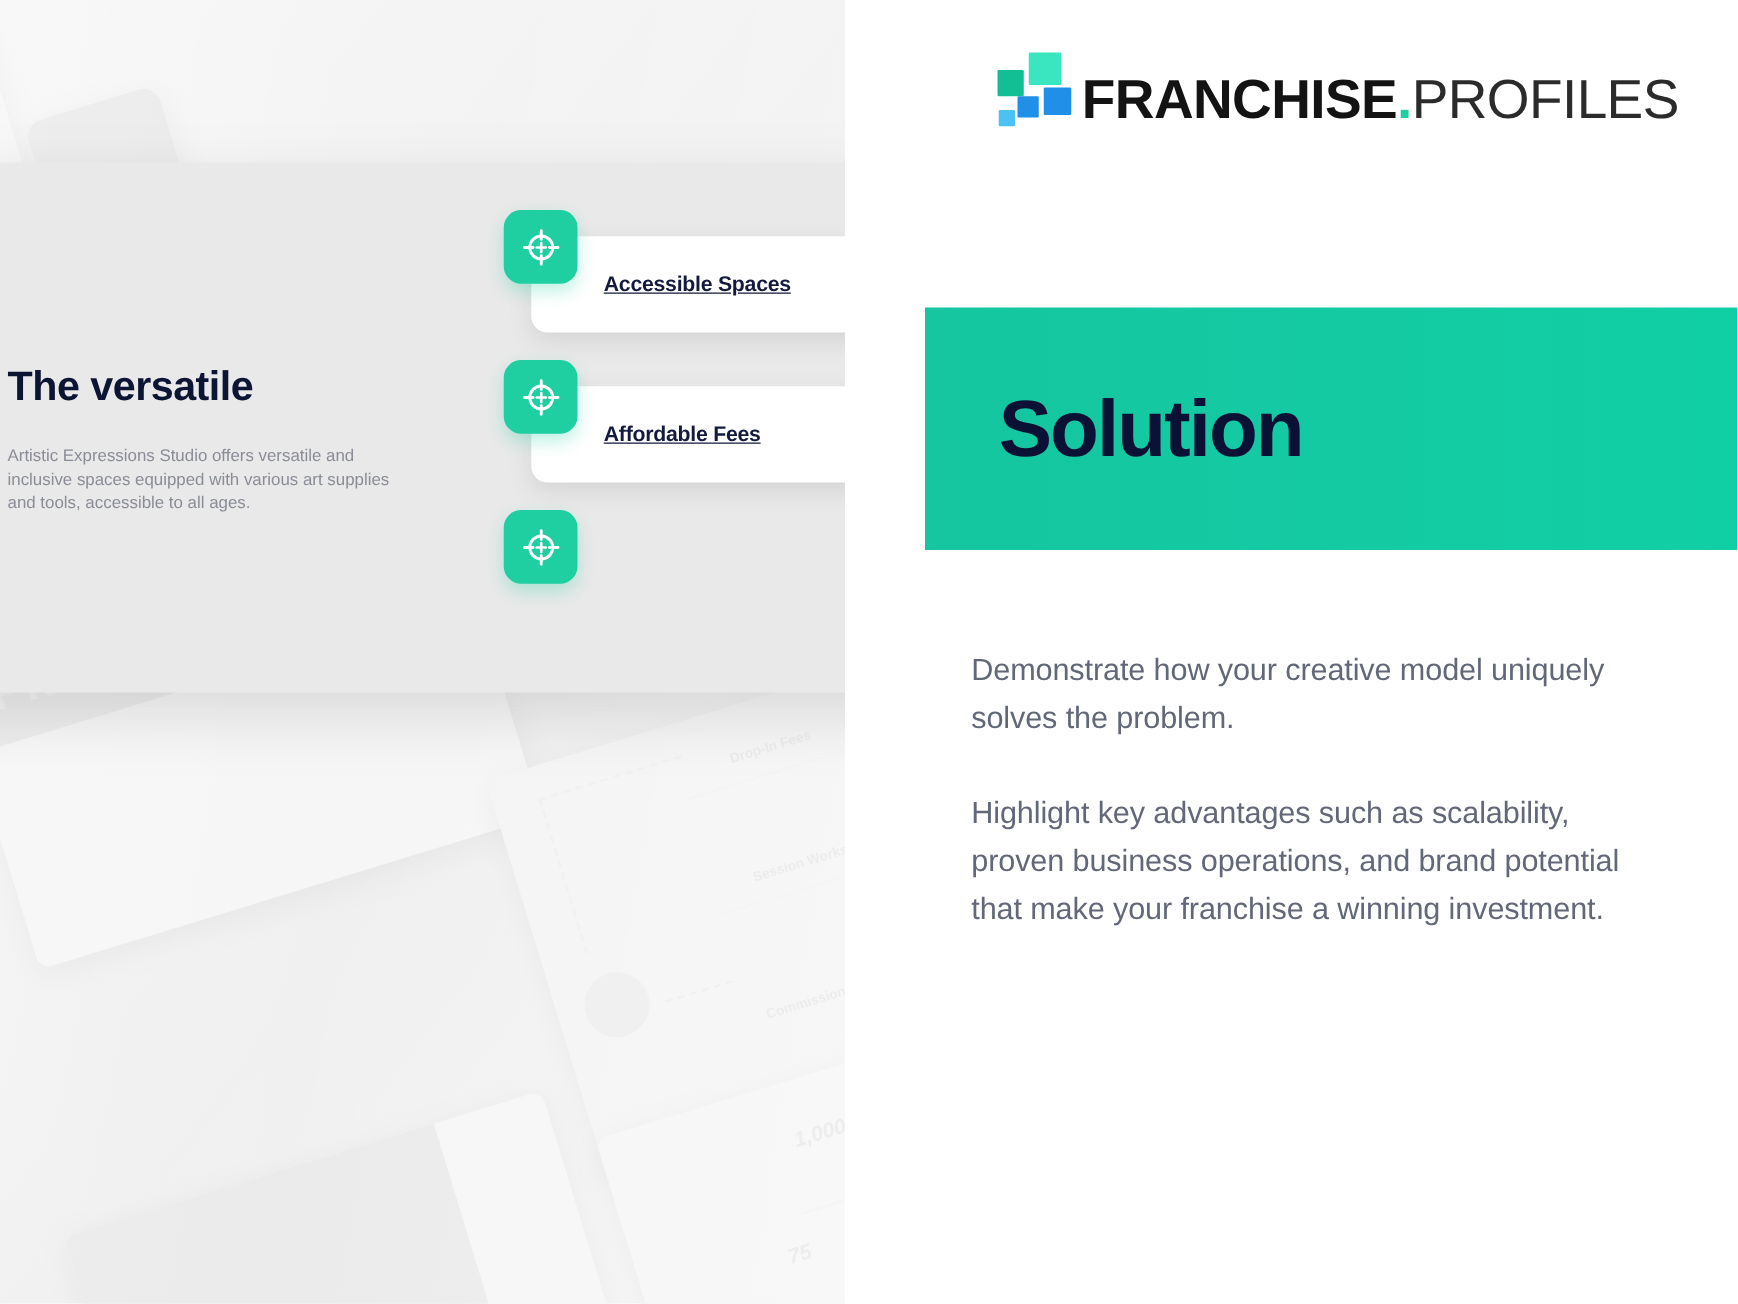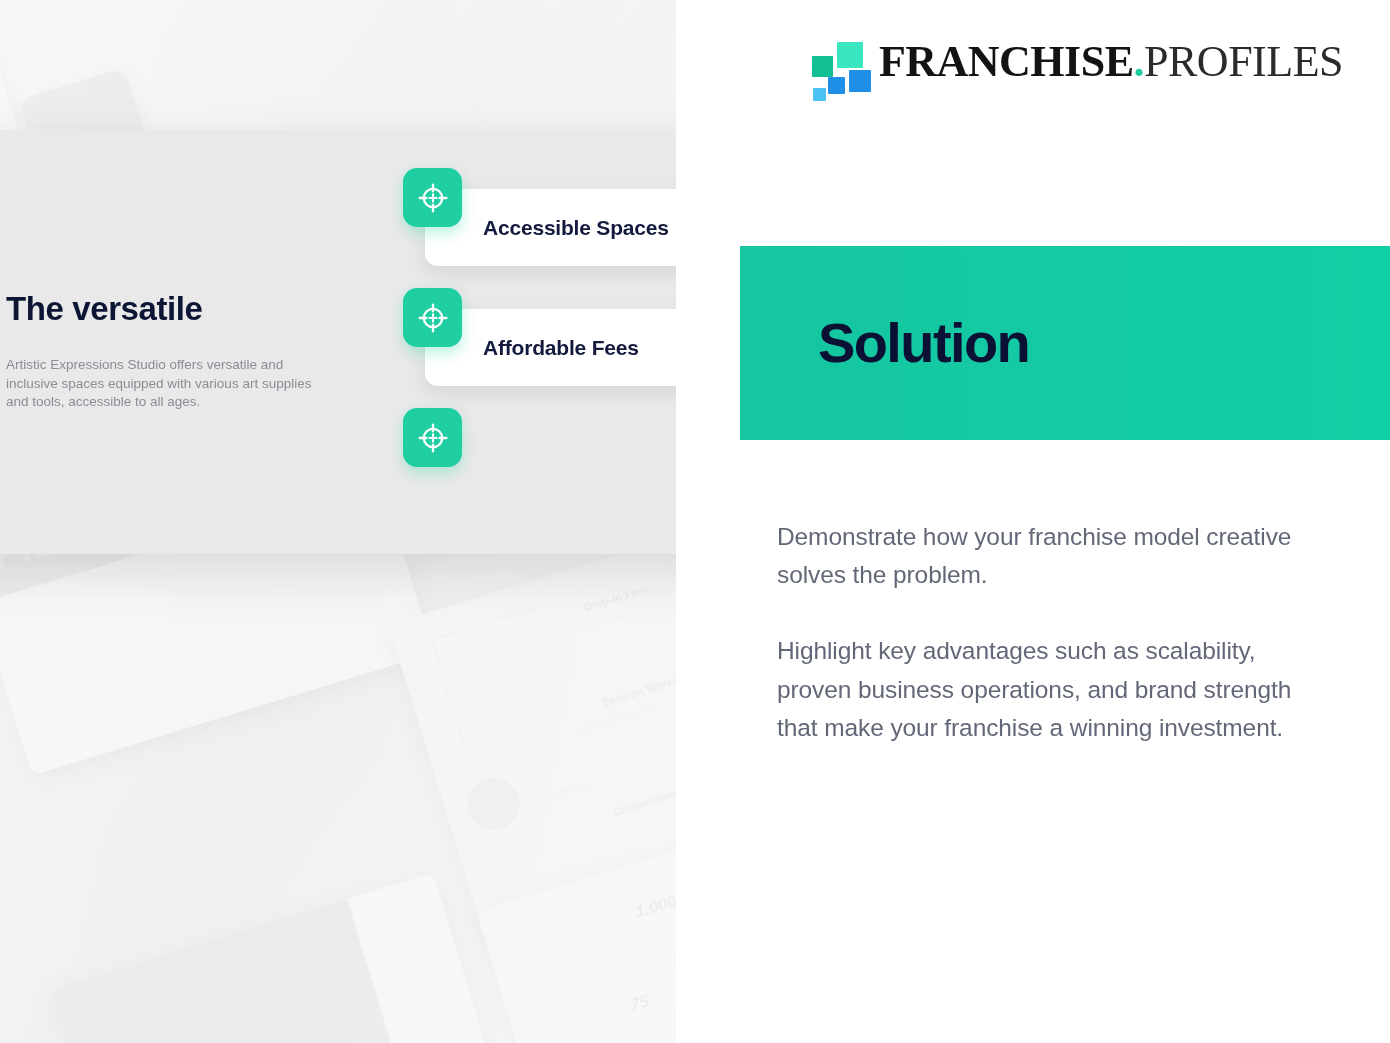--- a/index.html
+++ b/index.html
@@ -138,25 +138,26 @@
     left: 22px; top: 21px;
     width: 283px; height: 77px;
     background: #ffffff;
     border-radius: 13px;
     box-shadow: 0 7px 18px rgba(120,120,120,.16);
     display: flex;
     align-items: center;
   }
   .feature-label {
     padding-left: 58px;
-    font-size: 21px;
+    font-size: 17px;
     font-weight: 800;
     color: #131a3d;
     letter-spacing: -0.2px;
     white-space: nowrap;
+    text-decoration: underline;
   }
   .feature-icon {
     position: absolute;
     left: 0; top: 0;
     width: 59px; height: 59px;
     background: #1fcfa1;
     border-radius: 14px;
     box-shadow: 0 6px 14px rgba(31,207,161,.30);
     display: flex;
     align-items: center;
@@ -170,23 +171,22 @@
     position: absolute;
     left: 676px; top: 0;
     width: 714px; height: 1043px;
     background: #ffffff;
   }
 
   .brand {
     position: absolute;
     right: 47px; top: 40px;
     display: flex;
-    align-items: flex-start;
+    align-items: flex-end;
     gap: 8px;
-    font-family: Liberation Serif, serif;
   }
   .brand-mark {
     position: relative;
     width: 60px; height: 62px;
   }
   .brand-mark i {
     position: absolute;
     display: block;
     border-radius: 1px;
   }
@@ -202,22 +202,22 @@
 
   .banner {
     position: absolute;
     left: 64px; top: 246px;
     width: 650px; height: 194px;
     background: linear-gradient(90deg, #15c6a0 0%, #14c9a3 40%, #11cfa4 100%);
     display: flex;
     align-items: center;
   }
   .banner-title {
-    padding-left: 78px;
-    font-size: 56px;
+    padding-left: 59px;
+    font-size: 64px;
     font-weight: 700;
     color: #0b1134;
     letter-spacing: -1.6px;
     line-height: 1;
   }
 
   .copy {
     position: absolute;
     left: 101px; top: 518px;
     width: 540px;
@@ -366,19 +366,19 @@
       <div class="brand-word">
         <span class="b1">FRANCHISE</span><span class="bdot">.</span><span class="b2">PROFILES</span>
       </div>
     </div>
 
     <div class="banner">
       <div class="banner-title">Solution</div>
     </div>
 
     <div class="copy">
-      <p>Demonstrate how your franchise model creative solves the problem.</p>
-      <p>Highlight key advantages such as scalability, proven business operations, and brand strength that make your franchise a winning investment.</p>
+      <p>Demonstrate how your creative model uniquely solves the problem.</p>
+      <p>Highlight key advantages such as scalability, proven business operations, and brand potential that make your franchise a winning investment.</p>
     </div>
 
   </div>
 
 </div>
 
 </body></html>

